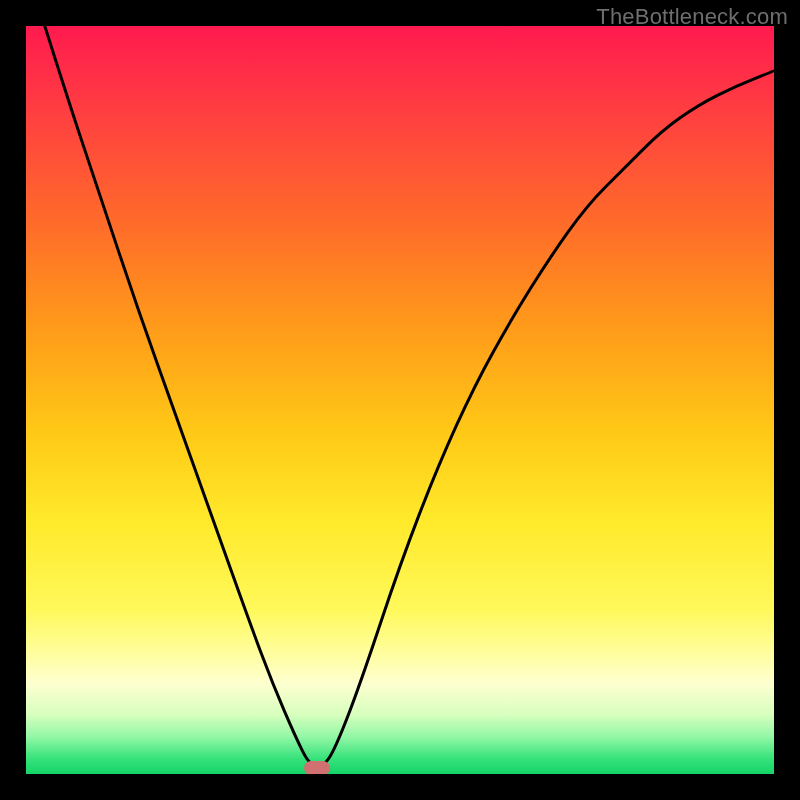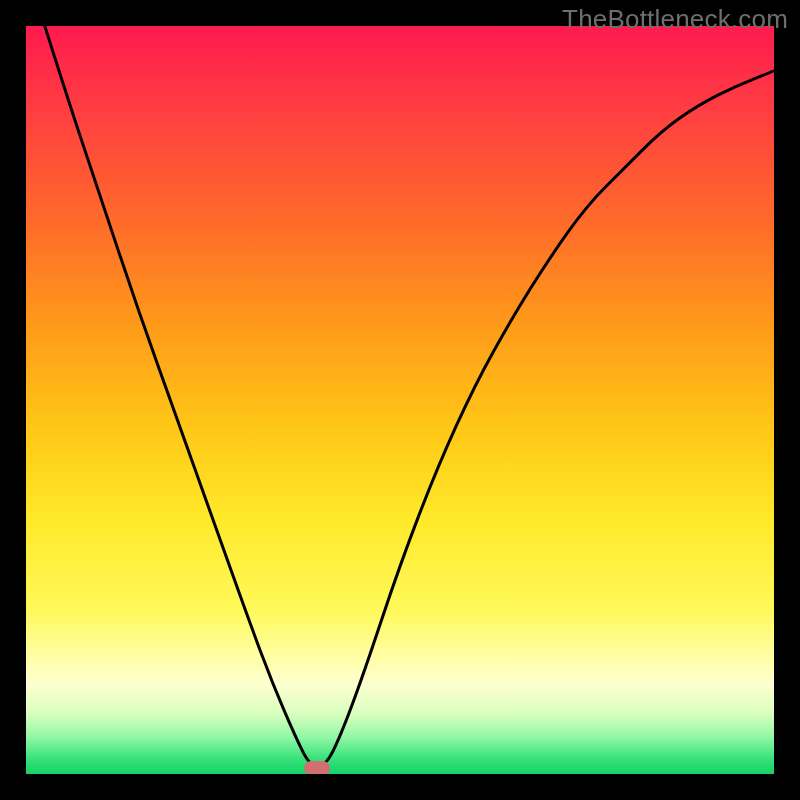--- a/index.html
+++ b/index.html
@@ -60,21 +60,21 @@
   .marker {
     position: absolute;
     background: #d07070;
     border-radius: 8px;
   }
   .watermark {
     position: absolute;
     top: 4px;
     right: 12px;
     color: #6e6e6e;
-    font-size: 26px;
+    font-size: 22px;
     font-weight: 500;
     letter-spacing: 0.2px;
   }
 </style>
 </head>
 <body>
 
 <div class="frame">
 
   <div class="plot">

